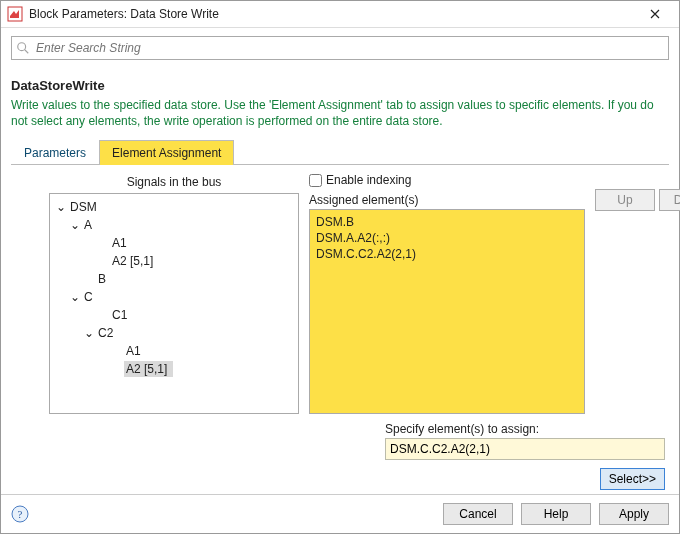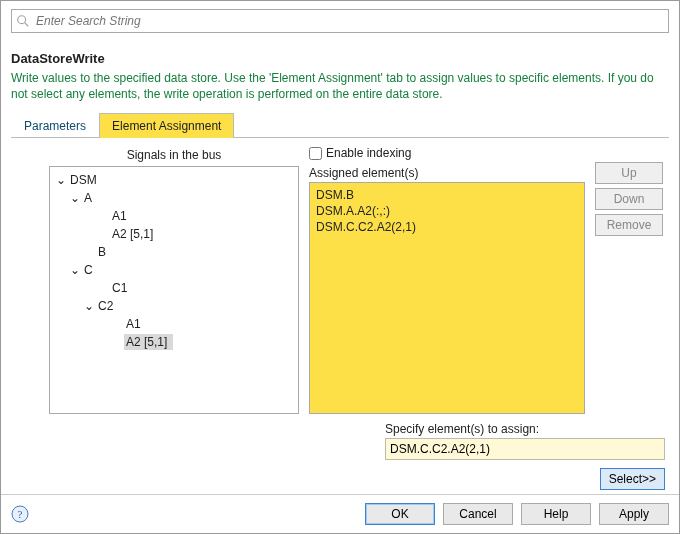--- a/index.html
+++ b/index.html
@@ -22,21 +22,21 @@
   .tab { padding:5px 12px; border:1px solid transparent; border-bottom:none; position:relative; top:1px; font-size:12px; cursor:pointer; }
   .tab.active { border-color:#bbb; background:#fde047; }
   .tab:not(.active) { color:#0c4a6e; }
 
   .tabbody { flex:1; display:flex; flex-direction:column; padding:6px 4px 4px 4px;margin-left:34px; }
 
   .toprow { display:flex; gap:10px; flex:1; min-height:0; }
   .leftcol { width:250px; display:flex; flex-direction:column; }
   .midcol { width:60px; display:flex; flex-direction:column; align-items:center; padding-top:80px; }
   .rightcol { flex:1; display:flex; flex-direction:column; }
-  .farcol { width:70px; display:flex; flex-direction:column; gap:4px; padding-top:18px; }
+  .farcol { width:70px; display:flex; flex-direction:row; gap:4px; padding-top:18px; }
 
   .tree-head { text-align:center; font-size:12px; padding:4px 0; }
   .treebox { border:1px solid #aaa; flex:1; overflow:auto; background:#fff; padding:4px 2px; }
   .tn { display:flex; align-items:center; height:18px; font-size:12px; white-space:nowrap; }
   .tn .tw { width:14px; text-align:center; cursor:pointer; user-select:none; }
   .tn .lbl { padding:1px 6px 1px 2px; }
   .tn.sel .lbl { background:#d9d9d9; }
   .ind0 { padding-left: 2px; }
   .ind1 { padding-left: 16px; }
   .ind2 { padding-left: 30px; }
@@ -62,20 +62,34 @@
 
   .bottombar { border-top:1px solid #ccc; padding:8px 10px; display:flex; align-items:center; gap:8px; }
   .helpicon { width:18px; height:18px; }
   .spacer { flex:1; }
   .bottombar .btn { min-width:70px; }
 </style>
 </head>
 <body>
 
 <div class="window">
+  <div class="titlebar">
+    <span class="appicon">
+      <svg viewBox="0 0 16 16" width="16" height="16">
+          <rect x="1" y="1" width="14" height="14" fill="#fff" stroke="#c33" stroke-width="1"></rect>
+          <path d="M3 10 L7 5 L9 8 L12 4 L12 12 L3 12 Z" fill="#d44"></path>
+        </svg>
+    </span>
+    <span class="title">Block Parameters: Data Store Write</span>
+    <div class="close">
+      <svg viewBox="0 0 10 10" width="10" height="10">
+          <path d="M1 1 L9 9 M9 1 L1 9" stroke="currentColor" stroke-width="1.2"></path>
+        </svg>
+    </div>
+  </div>
 
   <div class="content">
     <div class="searchrow">
       <div class="searchwrap">
         <span class="mag">
           <svg viewBox="0 0 16 16" width="14" height="14">
               <circle cx="6.5" cy="6.5" r="4.5" fill="none" stroke="#666" stroke-width="1.3"></circle>
               <line x1="10" y1="10" x2="14" y2="14" stroke="#666" stroke-width="1.3"></line>
             </svg>
         </span>
@@ -171,18 +185,17 @@
   </div>
 
   <div class="bottombar">
     <span class="helpicon">
       <svg viewBox="0 0 18 18" width="18" height="18">
           <circle cx="9" cy="9" r="8" fill="#e8f1fb" stroke="#4a7cc2"></circle>
           <text x="9" y="13" text-anchor="middle" font-size="11" fill="#2a5aa0" font-family="Georgia">?</text>
         </svg>
     </span>
     <div class="spacer"></div>
-    <button class="btn default">OK</button>
     <button class="btn">Cancel</button>
     <button class="btn">Help</button>
     <button class="btn">Apply</button>
   </div>
 </div>
 
 </body></html>

